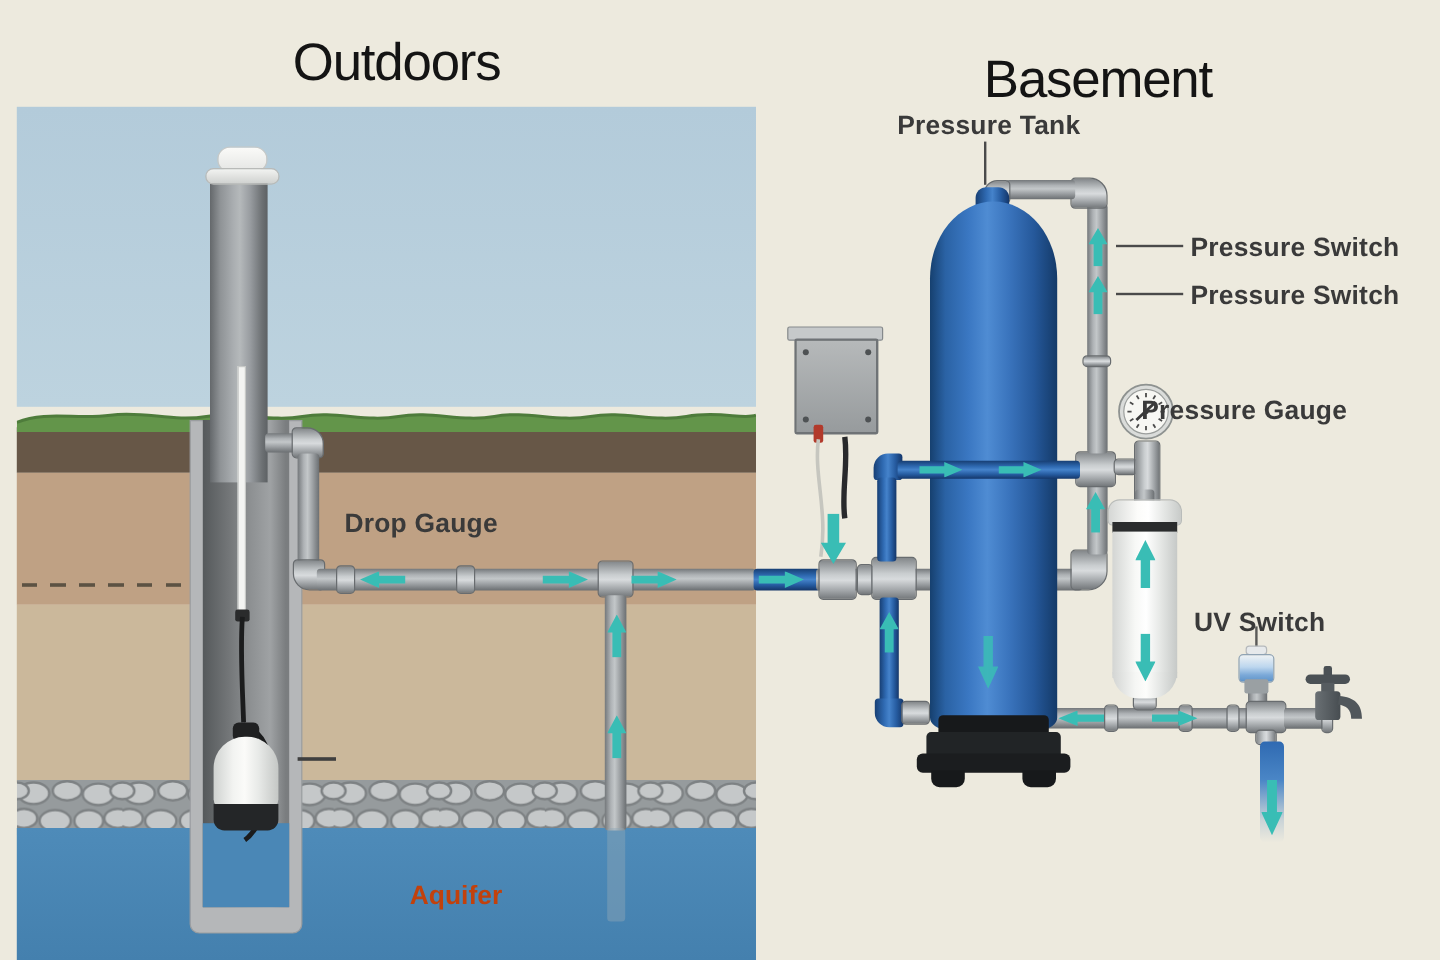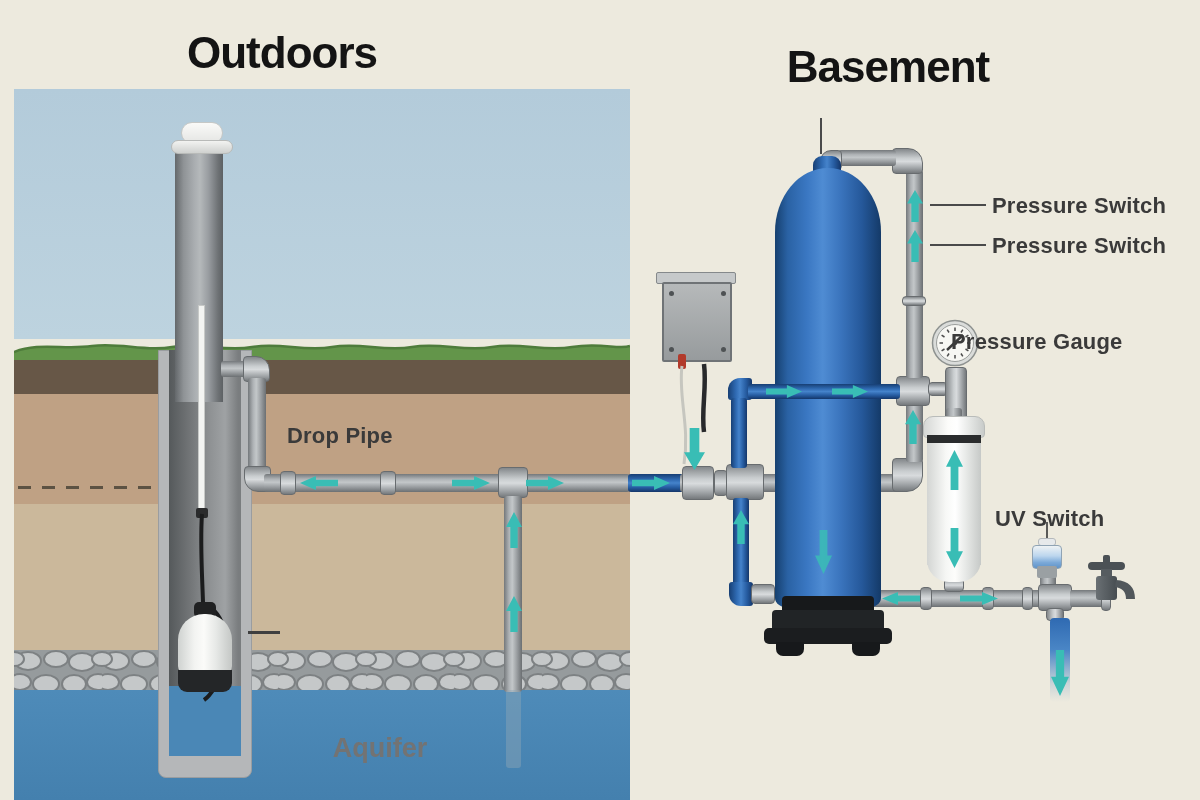--- a/index.html
+++ b/index.html
@@ -13,23 +13,23 @@
   .pipe-blue-v{background:linear-gradient(90deg,#173f74 0%,#2f6ab2 32%,#4583cb 50%,#265ca1 75%,#143669 100%);border-radius:3px;}
   .fit-h{background:linear-gradient(180deg,#84888b,#c9cdcf 38%,#d8dbdd 52%,#a3a7aa 78%,#75797c);border:1px solid #686c6f;border-radius:4px;box-sizing:border-box;}
   .fit-v{background:linear-gradient(90deg,#84888b,#c9cdcf 38%,#d8dbdd 52%,#a3a7aa 78%,#75797c);border:1px solid #686c6f;border-radius:4px;box-sizing:border-box;}
   
   .arr{background:#39bdb5;}
   .arr-up{clip-path:polygon(50% 0,100% 42%,73% 42%,73% 100%,27% 100%,27% 42%,0 42%);}
   .arr-down{clip-path:polygon(50% 100%,100% 58%,73% 58%,73% 0,27% 0,27% 58%,0 58%);}
   .arr-left{clip-path:polygon(0 50%,42% 0,42% 27%,100% 27%,100% 73%,42% 73%,42% 100%);}
   .arr-right{clip-path:polygon(100% 50%,58% 0,58% 27%,0 27%,0 73%,58% 73%,58% 100%);}
   
-  .title{font-weight:bold;font-size:44px;color:#141414;text-align:center;letter-spacing:-1px;}
+  .title{font-weight:normal;font-size:44px;color:#141414;text-align:right;letter-spacing:-1px;}
   .lbl{font-weight:bold;font-size:22px;color:#3a3a3a;white-space:nowrap;letter-spacing:0.2px;}
-  .lbl-light{font-weight:bold;font-size:27px;color:#737373;white-space:nowrap;}
+  .lbl-light{font-weight:bold;font-size:22px;color:#c2410c;white-space:nowrap;}
   .leader{background:#4a4a4a;}
 </style>
 </head>
 <body>
 
 <div class="stage">
 
   <div class="abs" style="left:14px;top:89px;width:616px;height:250px;background:linear-gradient(180deg,#b3cbda,#bdd3df);"></div>
   <div class="abs" style="left:14px;top:356px;width:616px;height:38px;background:#675747;"></div>
   <div class="abs" style="left:14px;top:394px;width:616px;height:110px;background:#bfa184;"></div>
@@ -229,29 +229,30 @@
   <svg class="abs" style="left:652px;top:352px;" width="80" height="126" viewBox="0 0 80 126">
     <rect x="26" y="2" width="8" height="15" rx="2" fill="#b23a2b"></rect>
     <path d="M30,14 C26,44 38,74 32,112" fill="none" stroke="#c6c6bf" stroke-width="3"></path>
     <path d="M52,12 C55,36 49,58 52,80" fill="none" stroke="#28292b" stroke-width="4.5"></path>
   </svg>
   <div class="abs arr arr-down" style="left:684px;top:428px;width:21px;height:42px;"></div>
 
   <div class="abs title" style="left:147px;top:28px;width:270px;">Outdoors</div>
   <div class="abs title" style="left:766px;top:42px;width:244px;">Basement</div>
 
+  <div class="abs lbl" style="left:744px;top:92px;width:160px;text-align:center;">Pressure Tank</div>
   <div class="abs leader" style="left:820px;top:118px;width:2px;height:36px;"></div>
 
   <div class="abs leader" style="left:930px;top:204px;width:56px;height:2px;"></div>
   <div class="abs lbl" style="left:992px;top:193px;">Pressure Switch</div>
   <div class="abs leader" style="left:930px;top:244px;width:56px;height:2px;"></div>
   <div class="abs lbl" style="left:992px;top:233px;">Pressure Switch</div>
 
   <div class="abs lbl" style="left:951px;top:329px;">Pressure Gauge</div>
   <div class="abs lbl" style="left:995px;top:506px;">UV Switch</div>
 
-  <div class="abs lbl" style="left:287px;top:423px;">Drop Pipe</div>
+  <div class="abs lbl" style="left:287px;top:423px;">Drop Gauge</div>
 
   <div class="abs leader" style="left:248px;top:631px;width:32px;height:3px;background:#3f3f3f;"></div>
 
   <div class="abs lbl-light" style="left:330px;top:733px;width:100px;text-align:center;">Aquifer</div>
 
 </div>
 
 </body></html>

